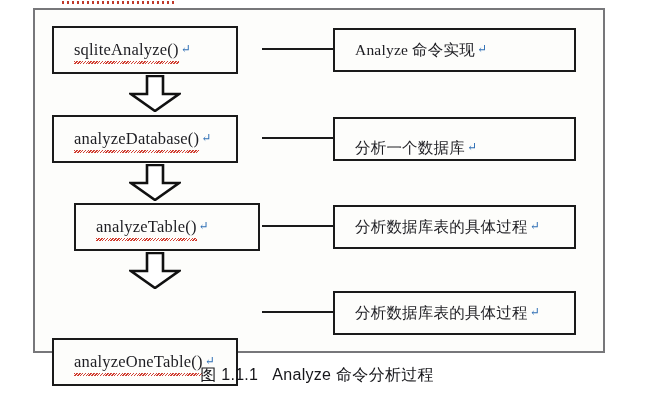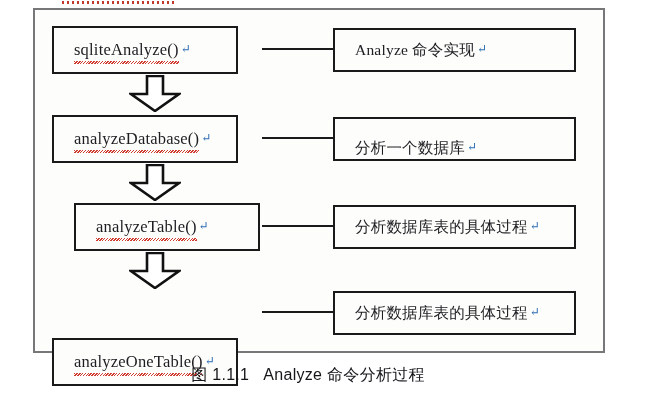--- a/index.html
+++ b/index.html
@@ -108,21 +108,21 @@
   .block-arrow {
     position: absolute;
     width: 52px;
     height: 37px;
   }
   .block-arrow svg { display: block; }
 
   
   #caption {
     position: absolute;
-    left: 0;
+    left: 9px;
     top: 365px;
     width: 616px;
     text-align: center;
     font-family: "Liberation Sans", "DejaVu Sans", sans-serif;
     font-size: 16px;
     color: #16161a;
     letter-spacing: 0.3px;
   }
   #caption .cap-gap { display: inline-block; width: 14px; }
 </style>

